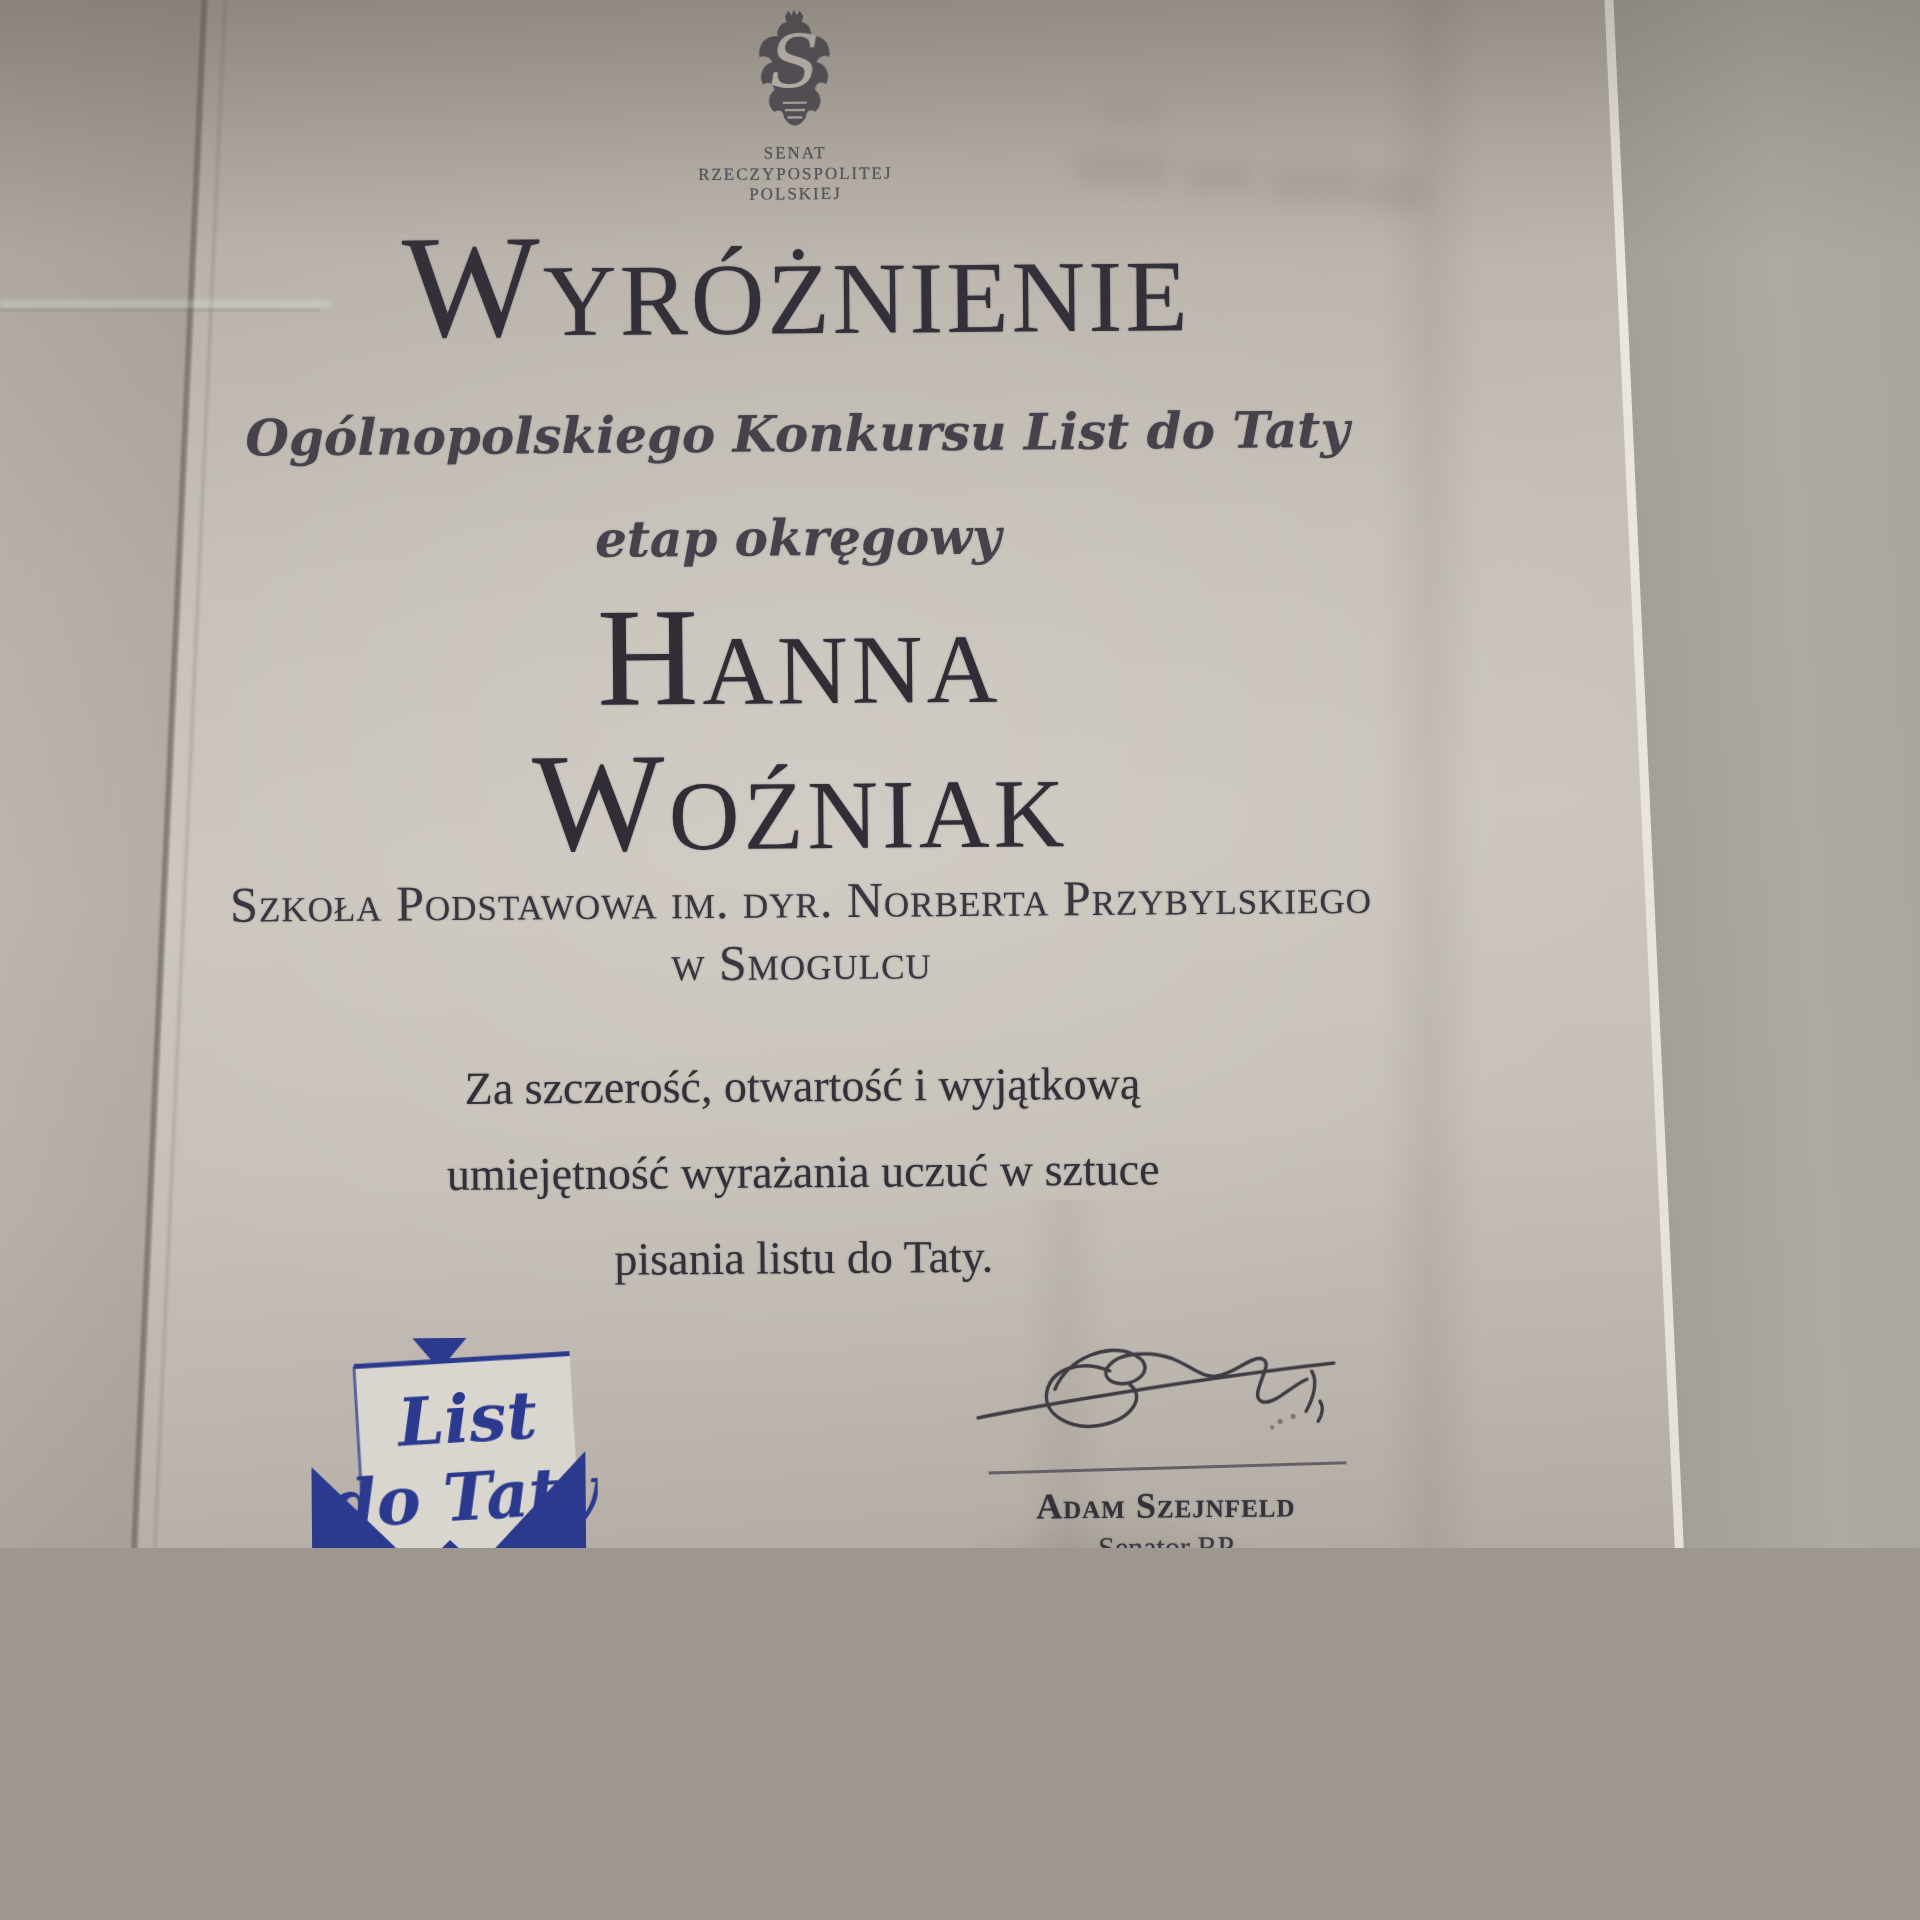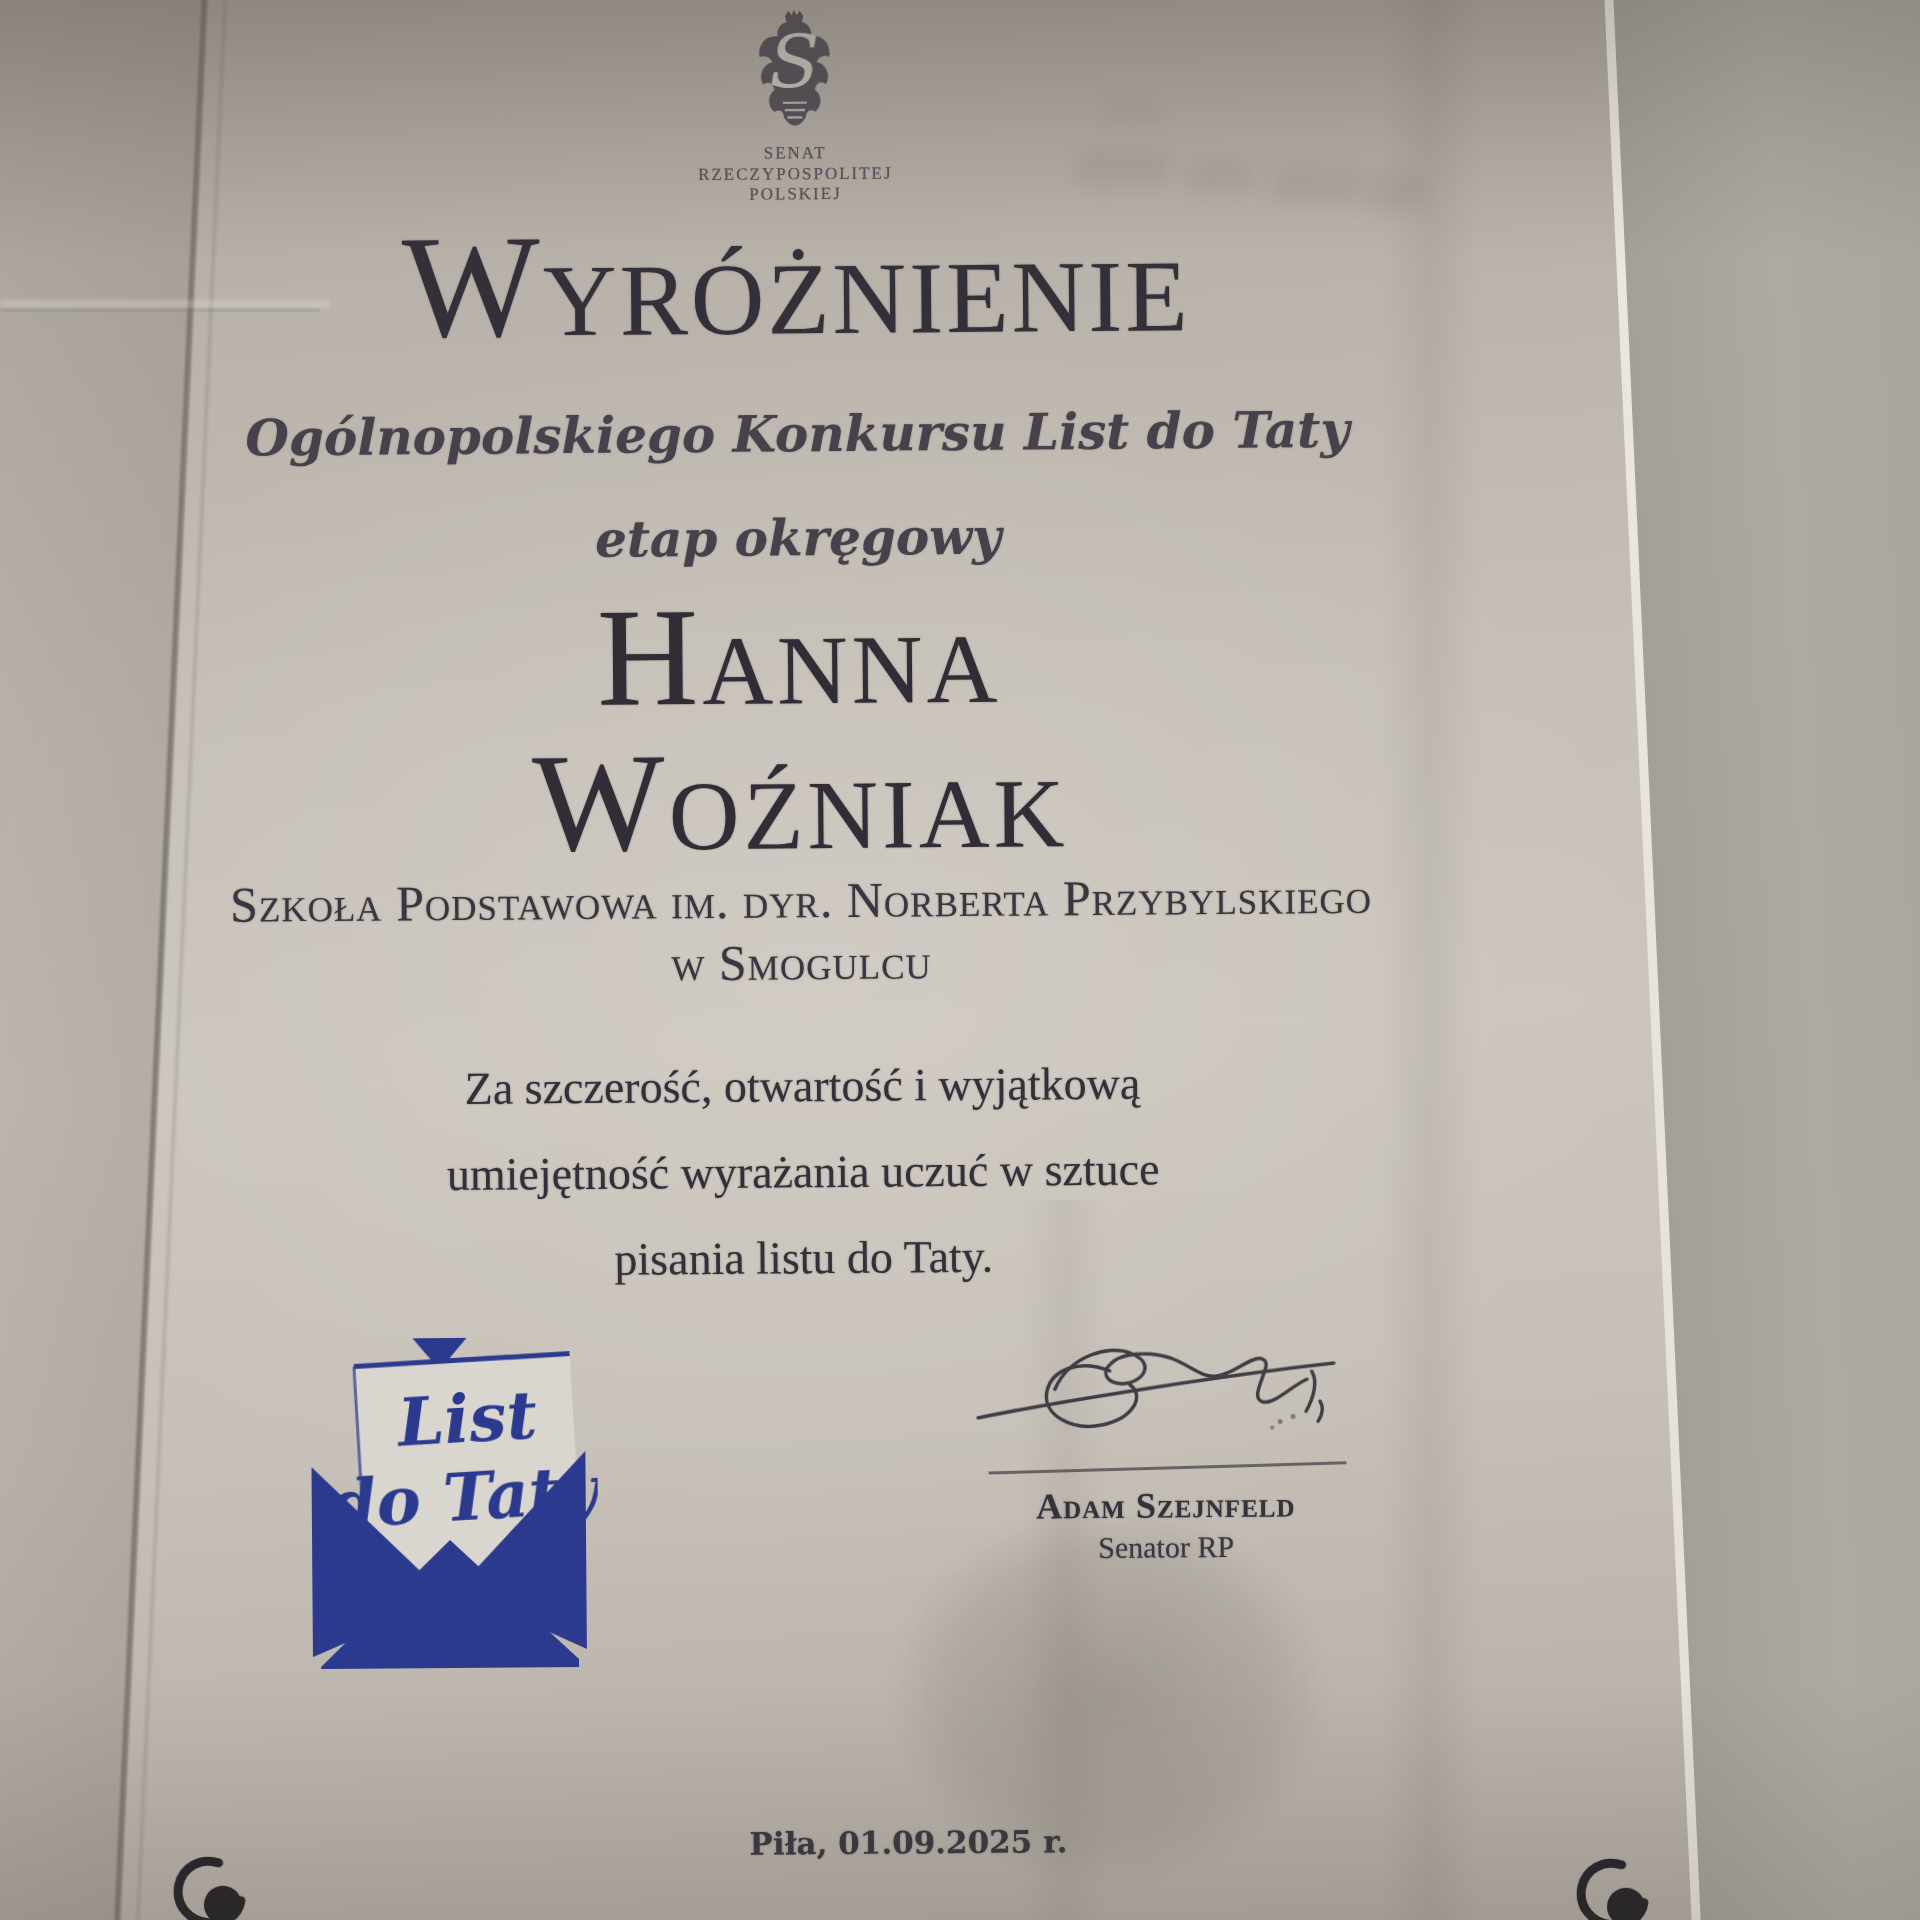--- a/index.html
+++ b/index.html
@@ -1,17 +1,17 @@
 <!DOCTYPE html>
 <html><head>
 <meta charset="utf-8">
 <style>
   html,body{margin:0;padding:0;background:#9d978f;}
   .photo{
-    position:relative;width:1920px;height:1920px;overflow:hidden;
+    position:relative;width:1920px;height:1548px;overflow:hidden;
     background:
       radial-gradient(ellipse 1250px 950px at 42% 50%, rgba(255,255,255,0.12), transparent 70%),
       linear-gradient(176deg,#a59f97 0%,#b7b1a9 14%,#c5bfb7 36%,#cbc5bd 54%,#c6c0b8 72%,#bab4ac 88%,#b0aaa2 100%);
     font-family:"Liberation Serif","DejaVu Serif",serif;color:#2f2c32;
   }
   .abs{position:absolute;}
   .soft{text-shadow:0 0 2px rgba(47,44,50,0.45);}
   
   .right-strip{left:1612px;top:-10px;width:340px;height:1960px;transform-origin:0 0;transform:rotate(-2.6deg);
     background:linear-gradient(90deg,#a59f99,#afa9a3 45%,#aaa49e);}

